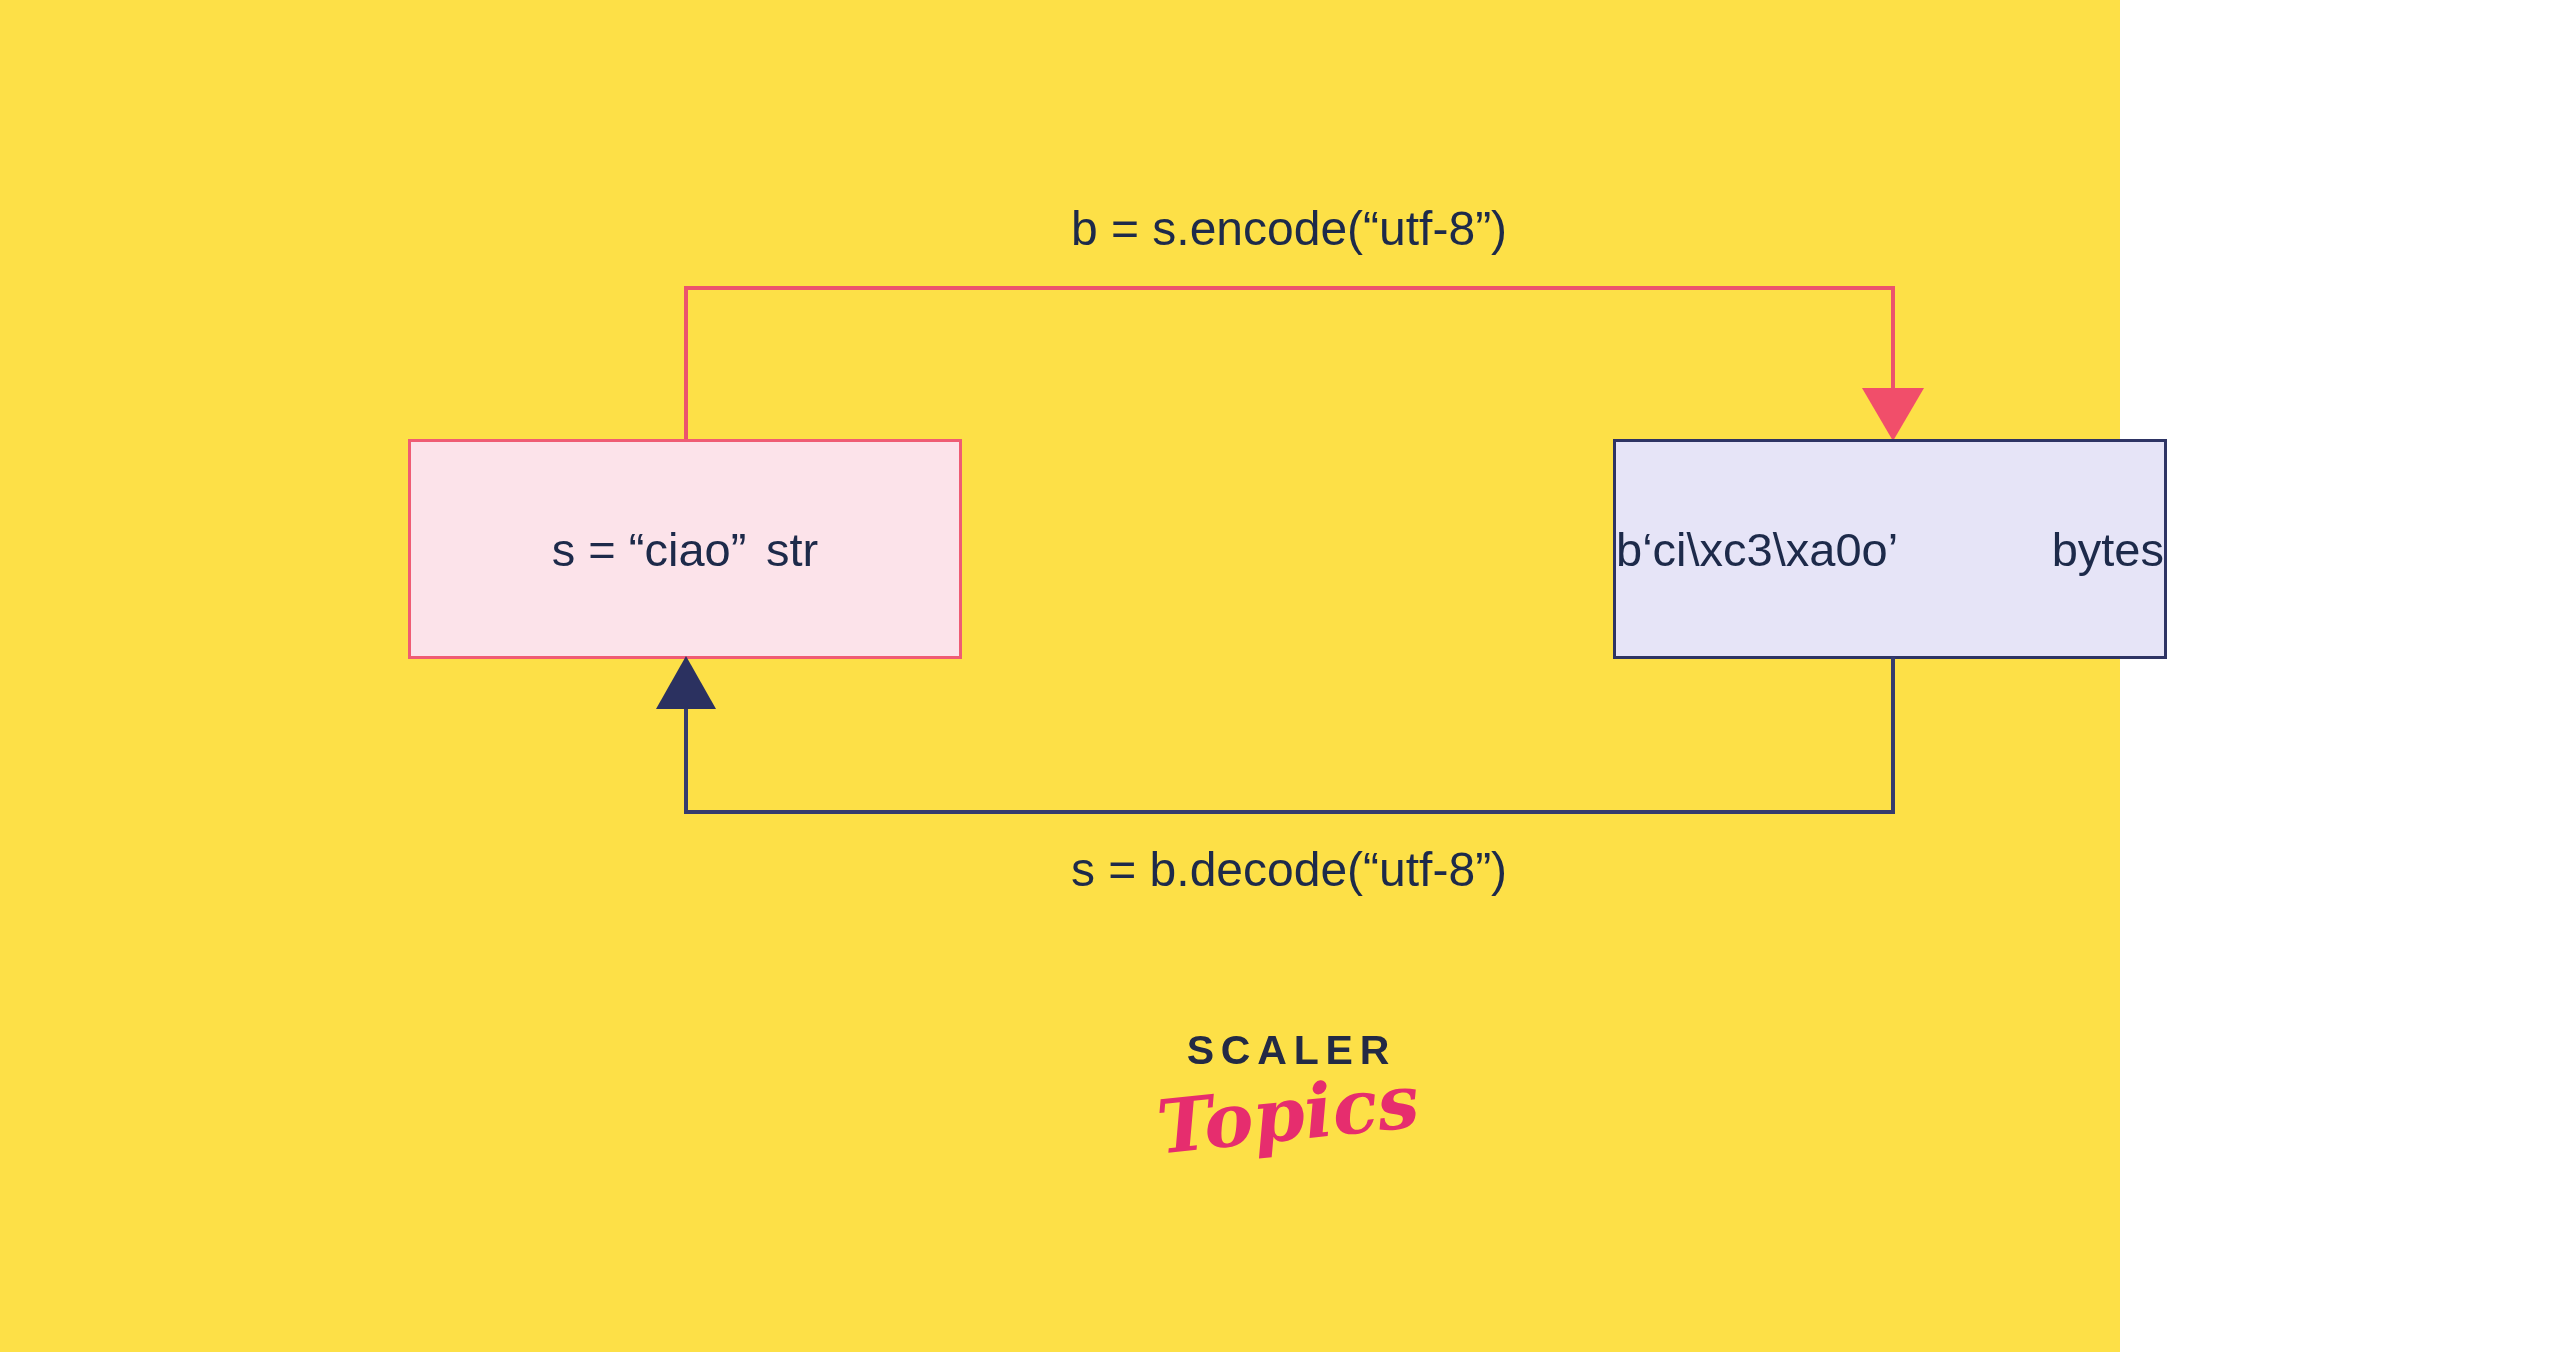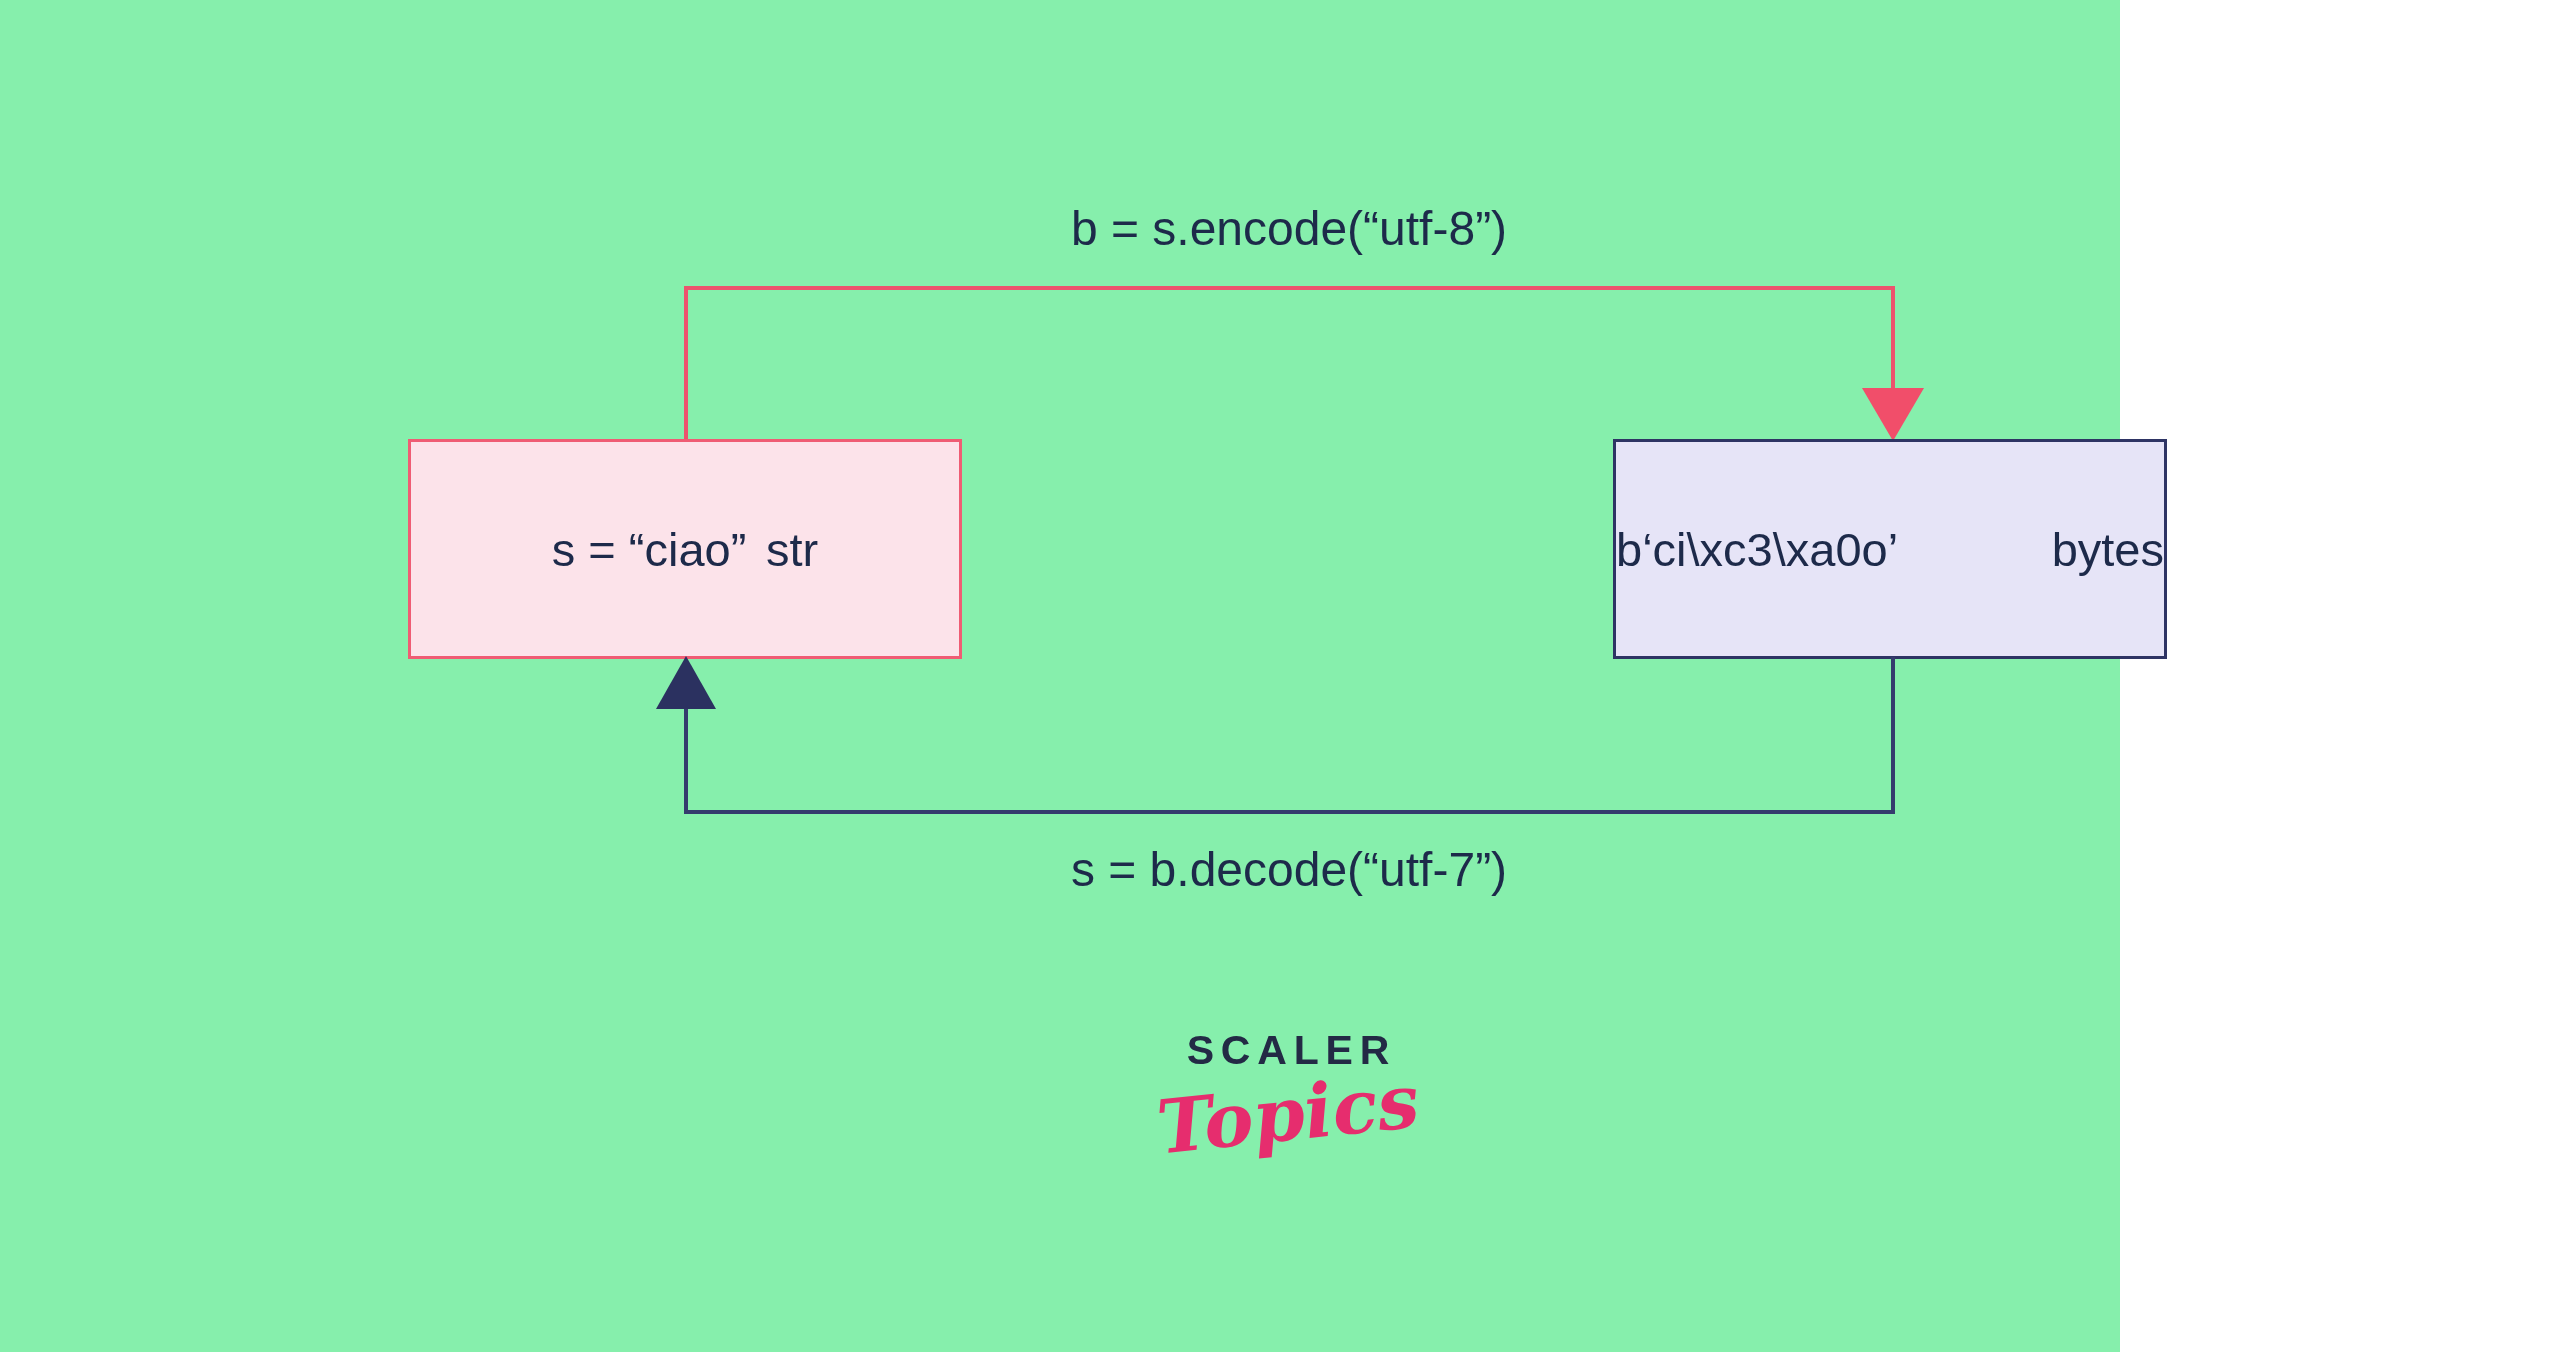--- a/index.html
+++ b/index.html
@@ -8,21 +8,21 @@
     background: #ffffff;
     width: 2576px;
     height: 1352px;
     overflow: hidden;
     font-family: "Liberation Sans", sans-serif;
   }
   .canvas {
     position: relative;
     width: 2120px;
     height: 1352px;
-    background: #86efac;
+    background: #fde047;
   }
   .flow-label {
     position: absolute;
     transform: translateX(-50%);
     color: #1d2a4a;
     font-size: 48px;
     font-weight: 400;
     white-space: nowrap;
   }
   .node-box {
@@ -113,21 +113,21 @@
   <div class="node-box bytes-box">
     <div>b‘ci\xc3\xa0o’</div>
     <div class="type-label">bytes</div>
   </div>
 
   <div class="line navy-line" style="left:1891px; top:657px; width:3.8px; height:157px;"></div>
   <div class="line navy-line" style="left:684px; top:810px; width:1211px; height:3.8px;"></div>
   <div class="line navy-line" style="left:684px; top:707px; width:3.8px; height:107px;"></div>
   <div class="arrowhead arrow-up" style="left:656px; top:656px;"></div>
 
-  <div class="flow-label" style="left:1289px; top:842px;">s = b.decode(“utf-7”)</div>
+  <div class="flow-label" style="left:1289px; top:842px;">s = b.decode(“utf-8”)</div>
 
   <div class="logo">
     <div class="logo-brand">SCALER</div>
     <div class="logo-wordmark">Topics</div>
   </div>
 
 </div>
 
 
 </body></html>

